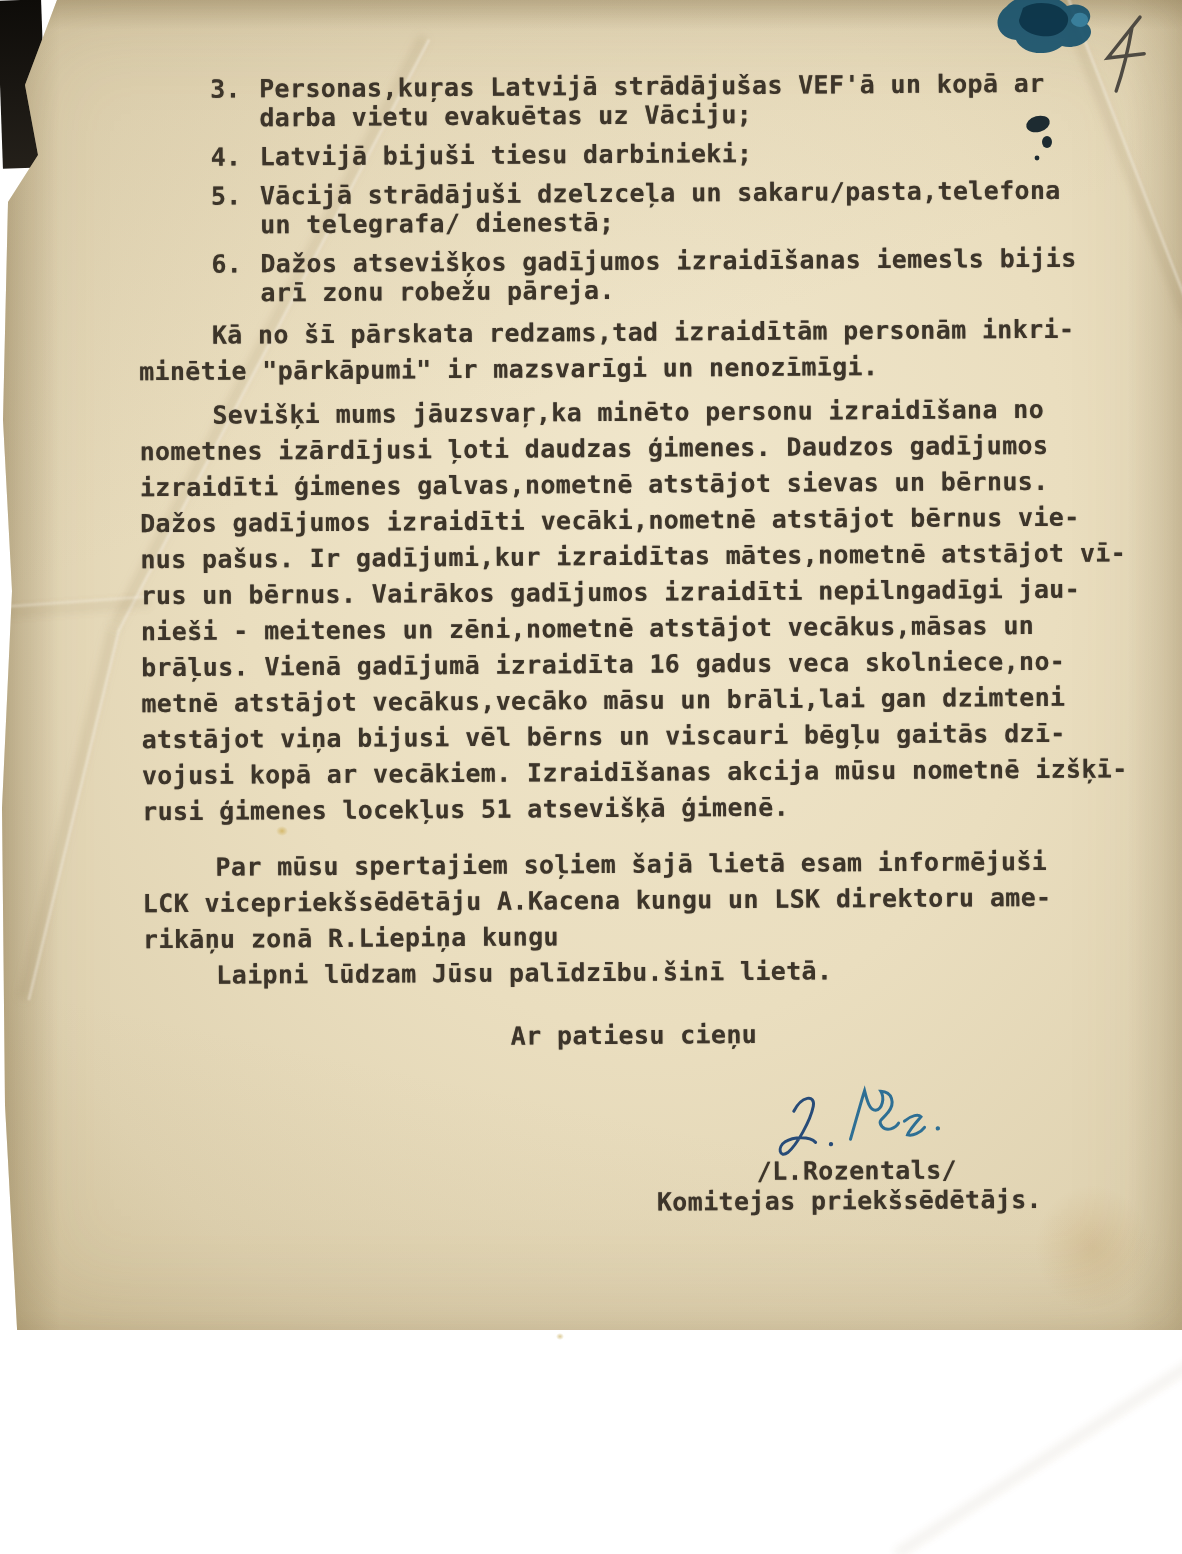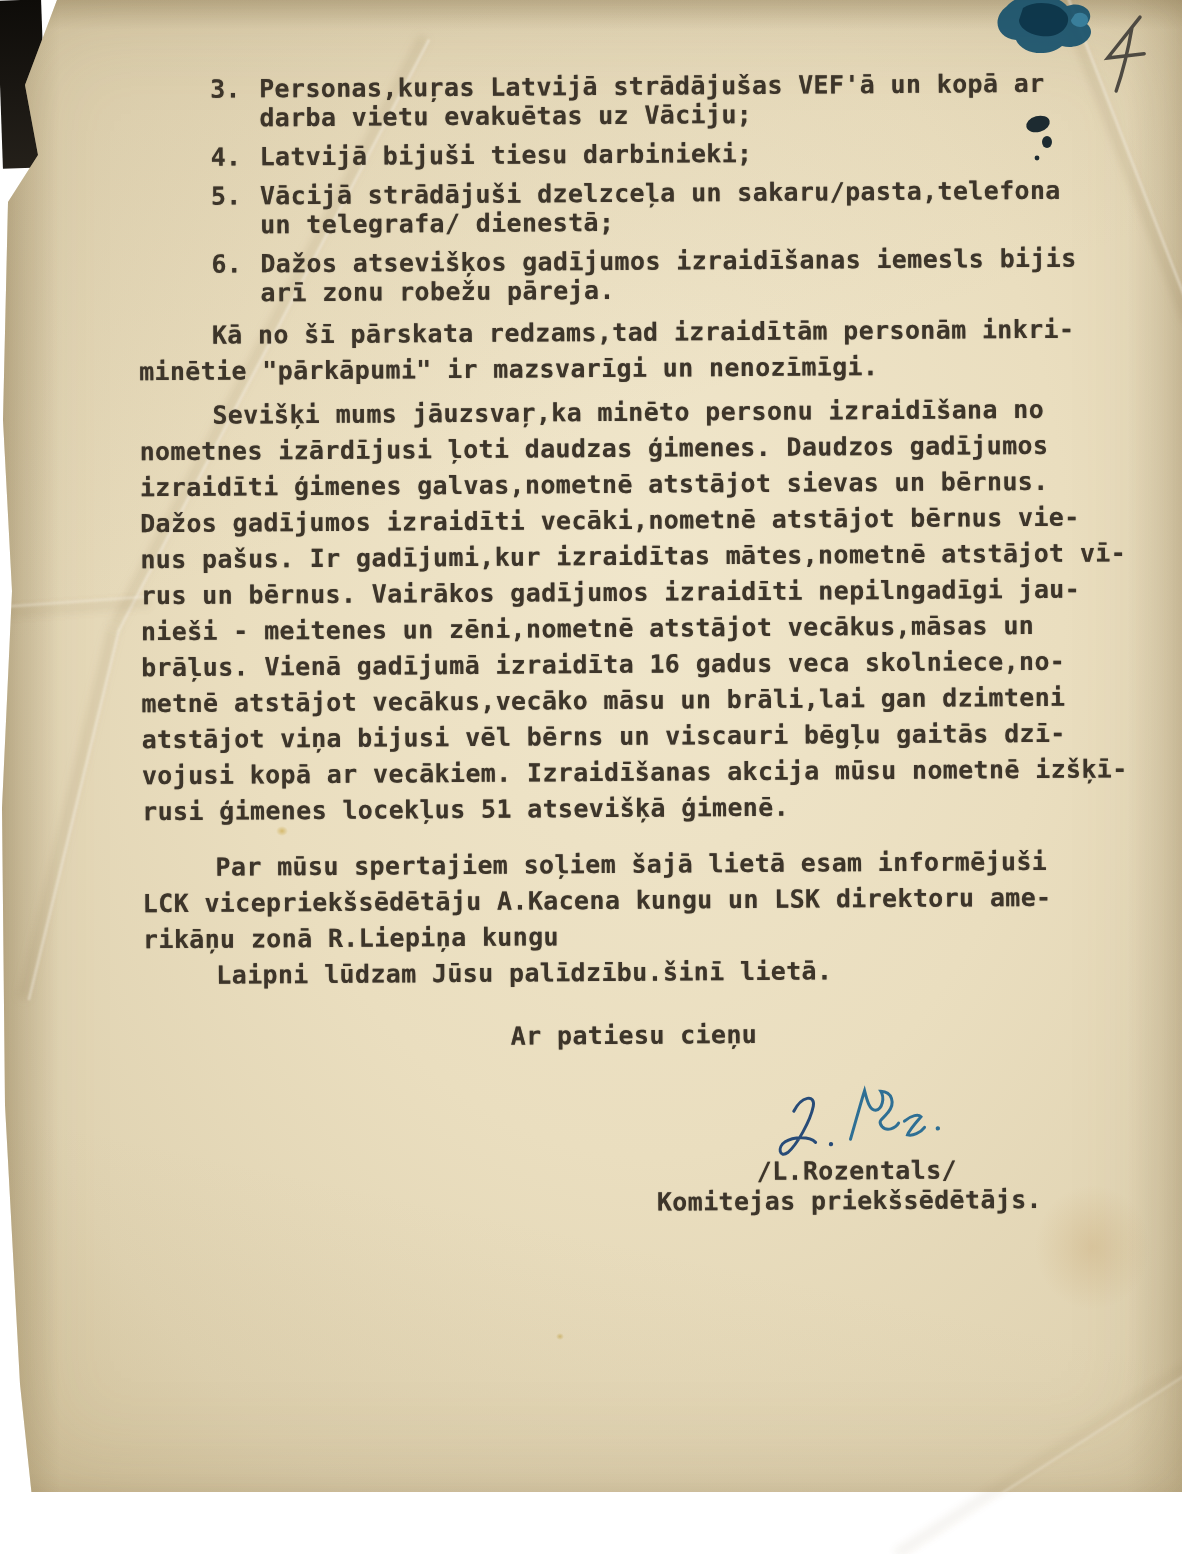--- a/index.html
+++ b/index.html
@@ -7,21 +7,21 @@
     position:relative;width:1182px;height:1554px;overflow:hidden;
     background:#ffffff;
     font-family:"DejaVu Sans Mono",monospace;
   }
   .corner-dark{
     position:absolute;left:0;top:0;width:44px;height:168px;
     background:linear-gradient(180deg,#0e0c09,#24201a);
     transform:rotate(-2deg);
   }
   .paper{
-    position:absolute;left:0;top:0;width:1182px;height:1492px;
+    position:absolute;left:0;top:0;width:1182px;height:1330px;
     background:
       linear-gradient(160deg, rgba(185,168,130,.22), rgba(0,0,0,0) 34%),
       linear-gradient(12deg, rgba(170,150,110,.14), rgba(0,0,0,0) 22%),
       radial-gradient(ellipse at 55% 38%, #f0e6cb 0%, #eadebf 45%, #e0d3b2 78%, #d5c6a0 100%);
     clip-path:polygon(57px 0px,1182px 0px,1182px 1554px,38px 1554px,20px 1384px,5px 1105px,2px 808px,12px 591px,3px 420px,8px 202px,38px 155px,25px 85px);
     box-shadow:inset 0 0 110px rgba(125,100,58,.22), inset 0 0 20px rgba(125,100,58,.12);
   }
   .edge-left{position:absolute;left:0;top:0;bottom:0;width:60px;
     background:linear-gradient(90deg,rgba(115,95,55,.30),rgba(115,95,55,0));}
   .edge-top{position:absolute;left:0;top:0;right:0;height:30px;

